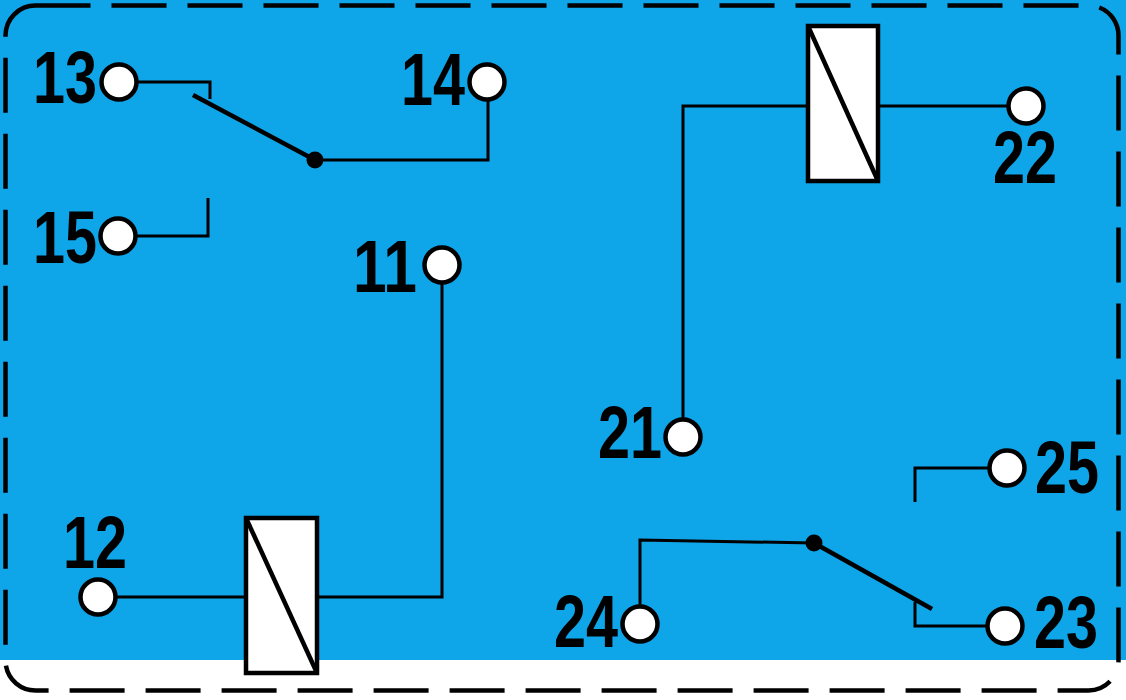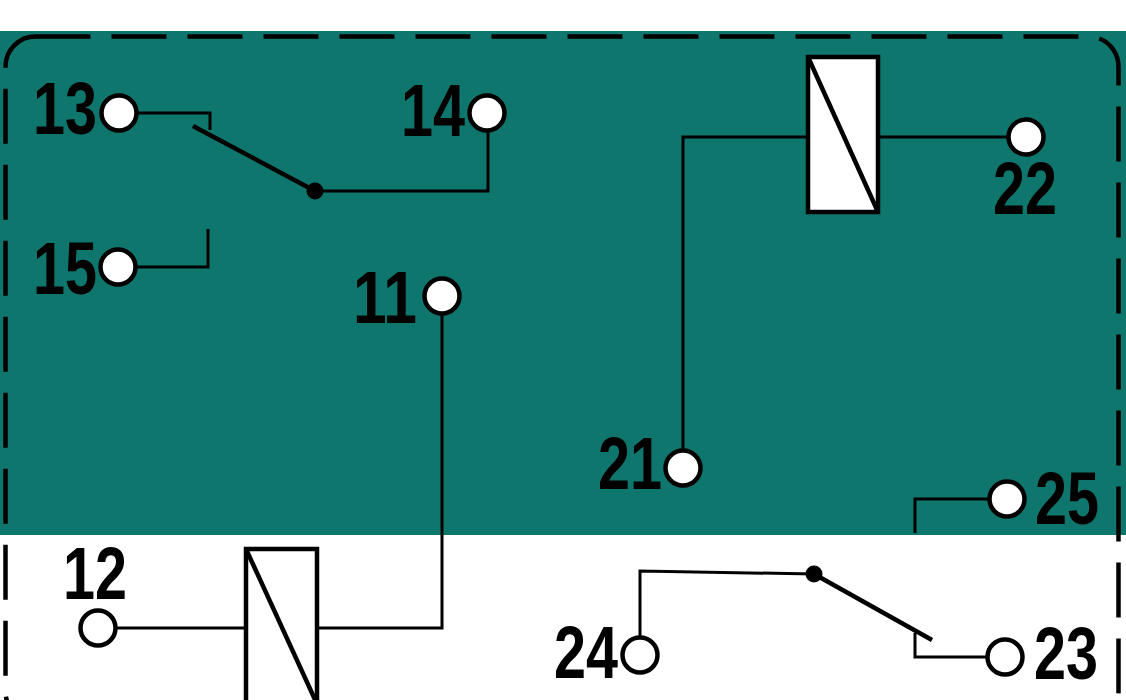--- a/index.html
+++ b/index.html
@@ -6,23 +6,22 @@
     margin: 0;
     padding: 0;
     width: 1126px;
     height: 700px;
     background: #ffffff;
     overflow: hidden;
   }
   #stage {
     position: relative;
     width: 1126px;
-    height: 504px;
-    background: #0f766e;
-    margin-top: 31px;
+    height: 660px;
+    background: #0ea5e9;
   }
   svg { display: block; }
   .wire {
     fill: none;
     stroke: #000000;
     stroke-width: 3;
     stroke-linecap: butt;
     stroke-linejoin: miter;
   }
   .blade {

